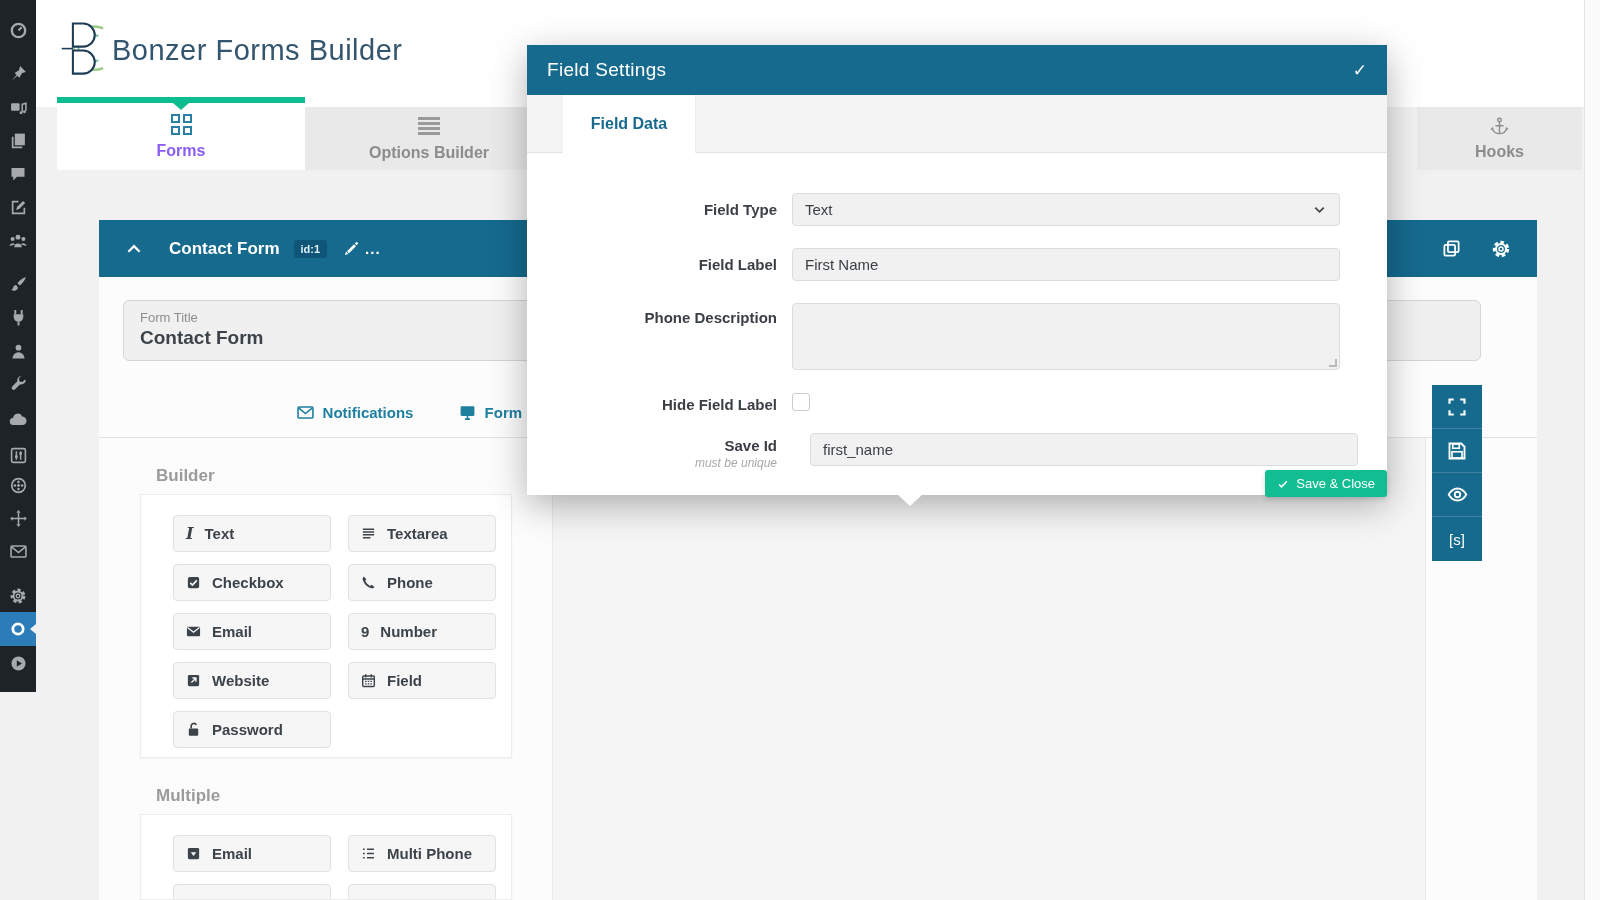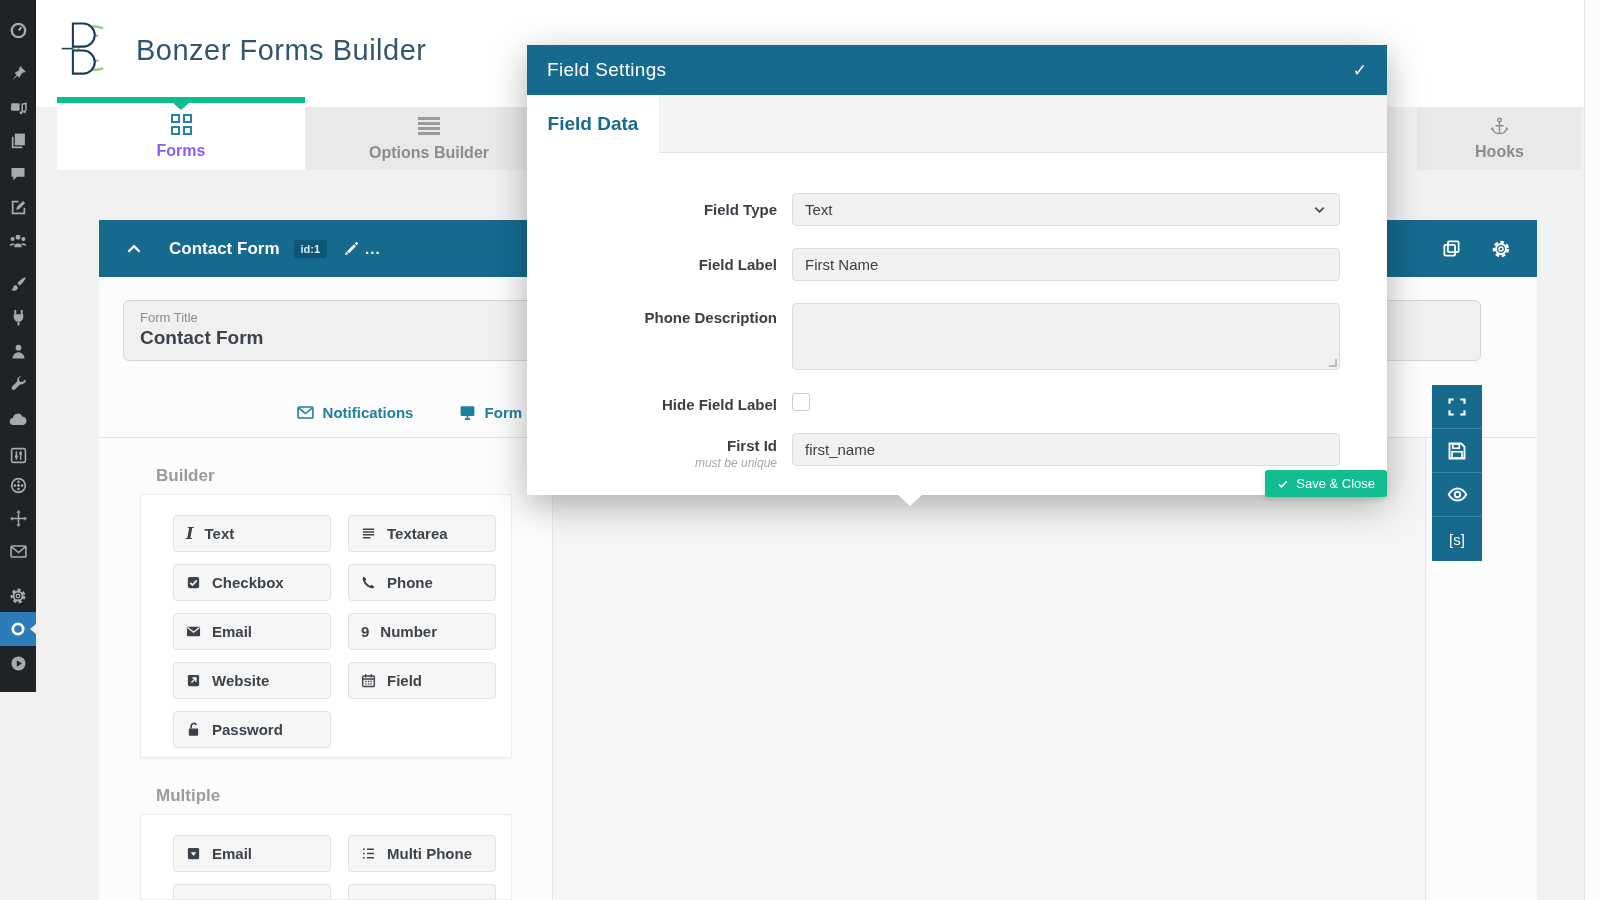--- a/index.html
+++ b/index.html
@@ -67,21 +67,21 @@
   
   .rtoolbar{left:1432px;top:385px;width:50px;background:#156a8e;z-index:8;}
   .rt-btn{height:44px;display:flex;align-items:center;justify-content:center;color:#fff;border-bottom:1px solid rgba(255,255,255,.18);}
   .rt-btn:last-child{border-bottom:none;}
   
   .modal{left:527px;top:45px;width:860px;height:450px;background:#fff;box-shadow:0 10px 34px rgba(0,0,0,.30);z-index:40;}
   .modal-header{height:50px;background:#156a8e;color:#fff;display:flex;align-items:center;padding:0 20px;}
   .modal-title{font-size:19px;font-weight:300;letter-spacing:.3px;}
   .modal-tabs{position:relative;height:58px;background:#f4f4f4;}
   .mtabline{position:absolute;bottom:0;left:0;right:0;height:1px;background:#e3e3e3;}
-  .modal-tab{position:absolute;top:0;height:58px;display:flex;align-items:center;justify-content:center;font-size:19px;z-index:2;}
+  .modal-tab{position:absolute;top:0;height:58px;display:flex;align-items:center;justify-content:center;font-size:16px;z-index:2;margin-left:36px;}
   .modal-tab.active{left:0;width:133px;background:#fff;color:#176a8e;font-weight:700;border-right:1px solid #ededed;}
   .modal-tab.idle{left:133px;width:160px;color:#8a8a8a;font-weight:600;}
   .m-label{position:absolute;width:230px;left:20px;text-align:right;font-size:15px;font-weight:600;color:#3a3f45;}
   .m-hint{position:absolute;width:230px;left:20px;text-align:right;font-size:12px;font-style:italic;color:#a9a9a9;}
   .m-input{position:absolute;left:265px;width:548px;background:#f1f1f2;border:1px solid #dcdcdc;border-radius:4px;font-size:15px;color:#3a3f45;padding:0 12px;}
   .m-select{display:flex;align-items:center;}
   .m-select .chev{margin-left:auto;color:#444;}
   .m-check{position:absolute;left:265px;width:18px;height:18px;background:#fff;border:1px solid #ccc;border-radius:3px;}
   .resize-corner{position:absolute;right:2px;bottom:2px;width:8px;height:8px;border-right:2px solid #bbb;border-bottom:2px solid #bbb;}
   .save-btn{position:absolute;right:0;top:425px;height:27px;background:#12bd92;color:#fff;font-size:13px;display:flex;align-items:center;gap:7px;padding:0 12px;border-radius:3px;box-shadow:0 2px 5px rgba(0,0,0,.15);}
@@ -271,21 +271,21 @@
   <div class="abs header"></div>
   <div class="abs" style="left:57px;top:14px;">
     <svg width="62" height="70" viewBox="0 0 78 72">
       <path d="M58 10 A27 27 0 1 0 58 60" fill="none" stroke="#9bc987" stroke-width="3.2"></path>
       <path d="M52 20 A17 17 0 1 0 52 50" fill="none" stroke="#7bbfa0" stroke-width="2.6"></path>
       <path d="M20 4 H33 A13.5 13.5 0 0 1 33 33 H20 Z" fill="#fff" stroke="#1d3d56" stroke-width="2.6"></path>
       <path d="M20 38 H33 A13.5 13.5 0 0 1 33 67 H20 Z" fill="#fff" stroke="#1d3d56" stroke-width="2.6"></path>
       <path d="M6 35.5 H20" stroke="#1d3d56" stroke-width="2"></path>
     </svg>
   </div>
-  <div class="abs logo-text" style="left:136px;top:34px;">Bonzer Forms Builder</div>
+  <div class="abs logo-text" style="left:112px;top:34px;">Bonzer Forms Builder</div>
 
   <div class="abs mtab tab-forms">
     <div class="gridicon">
         <span></span>
         <span></span>
         <span></span>
         <span></span>
       </div>
     <div class="lbl">Forms</div>
   </div>
@@ -768,23 +768,23 @@
     <input class="m-input" style="top: 203px; height: 33px;" value="First Name">
 
     <div class="m-label" style="top:264px;">Phone Description</div>
     <div class="m-input" style="top:258px;height:67px;">
         <span class="resize-corner"></span>
       </div>
 
     <div class="m-label" style="top:351px;">Hide Field Label</div>
     <div class="m-check" style="top:348px;"></div>
 
-    <div class="m-label" style="top:392px;">First Id</div>
+    <div class="m-label" style="top:392px;">Save Id</div>
     <div class="m-hint" style="top:411px;">must be unique</div>
-    <input class="m-input" style="top: 388px; height: 33px;" value="first_name">
+    <input class="m-input" style="top: 388px; height: 33px; margin-left: 18px;" value="first_name">
 
     <div class="save-btn">
       <svg class="ic" width="12" height="12">
           <use href="#i-check"></use>
         </svg>
       <span>Save &amp; Close</span>
     </div>
   </div>
 
   <div class="abs scrollbar"></div>

